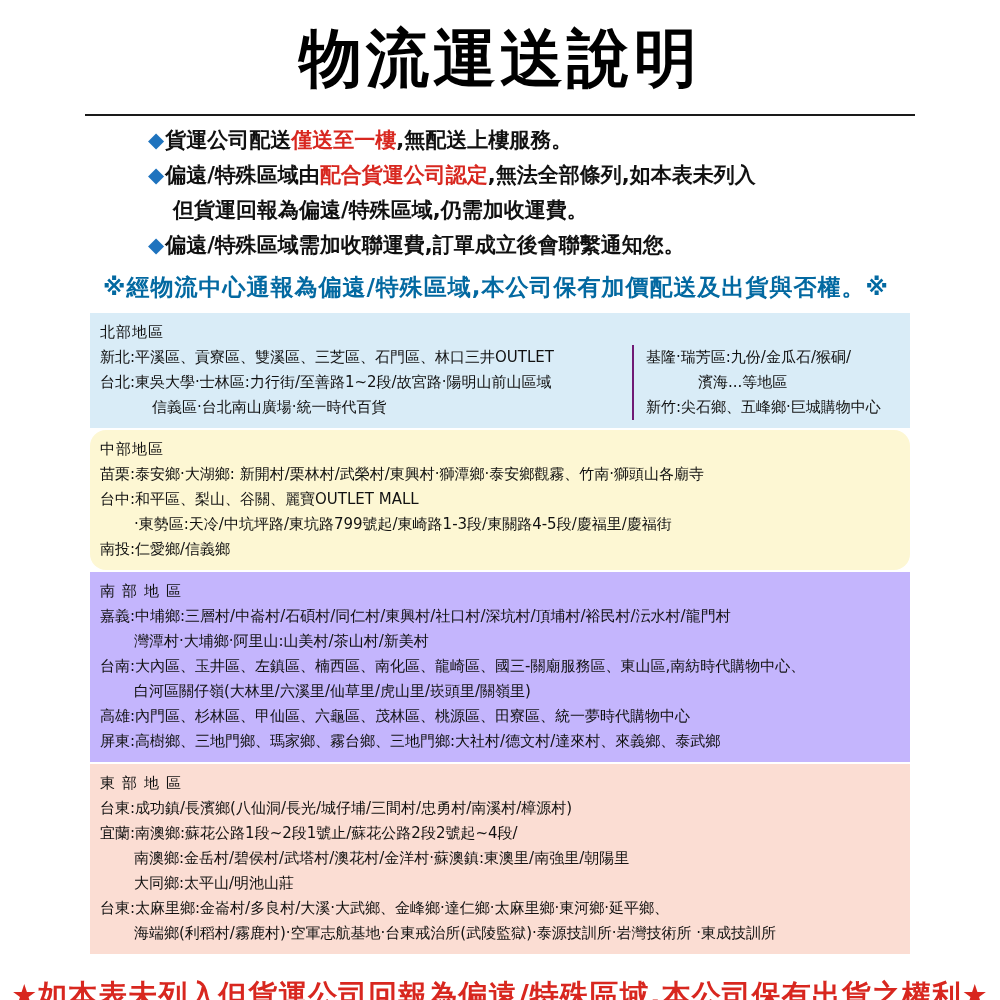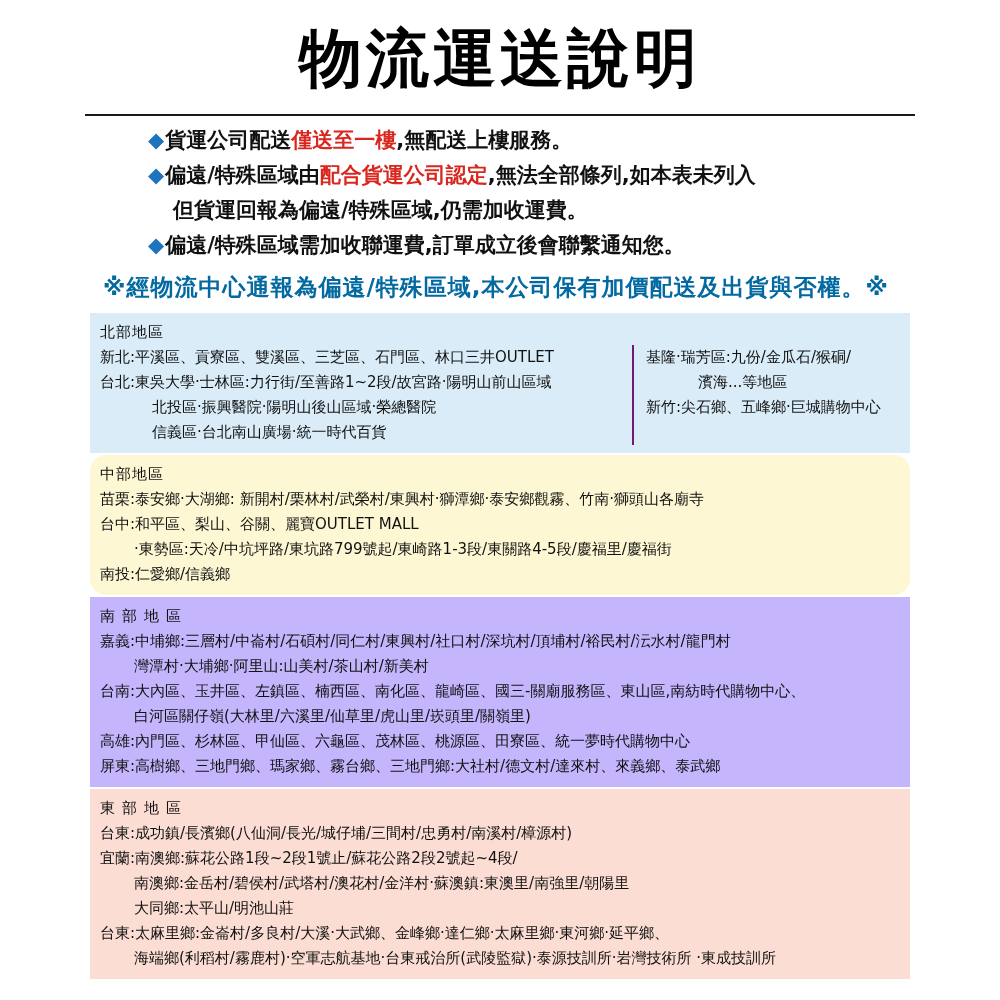--- a/index.html
+++ b/index.html
@@ -90,21 +90,20 @@
   <div class="warning-top">※經物流中心通報為偏遠/特殊區域,本公司保有加價配送及出貨與否權。※</div>
 
   <div class="regions">
 
     <div class="region region-north">
       <div class="region-title">北部地區</div>
       <div class="north-cols">
         <div class="north-left">
           <div>新北:平溪區、貢寮區、雙溪區、三芝區、石門區、林口三井OUTLET</div>
           <div>台北:東吳大學·士林區:力行街/至善路1~2段/故宮路·陽明山前山區域</div>
-          <div class="ind2">北投區·振興醫院·陽明山後山區域·榮總醫院</div>
           <div class="ind2">信義區·台北南山廣場·統一時代百貨</div>
         </div>
         <div class="north-right">
           <div>基隆·瑞芳區:九份/金瓜石/猴硐/</div>
           <div class="ind2">濱海...等地區</div>
           <div>新竹:尖石鄉、五峰鄉·巨城購物中心</div>
         </div>
       </div>
     </div>
 

